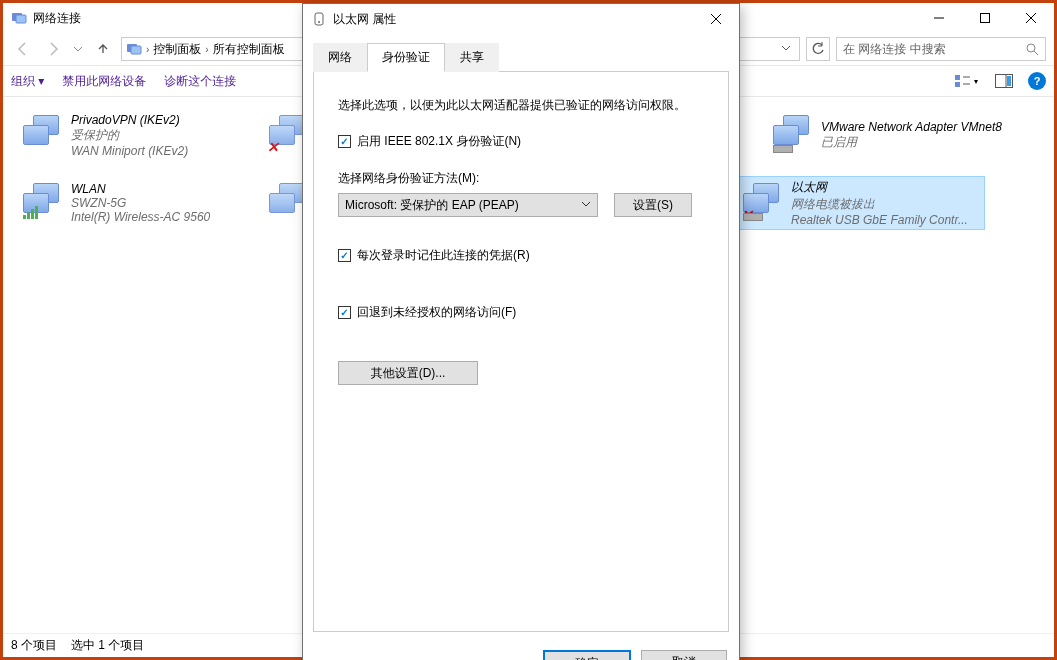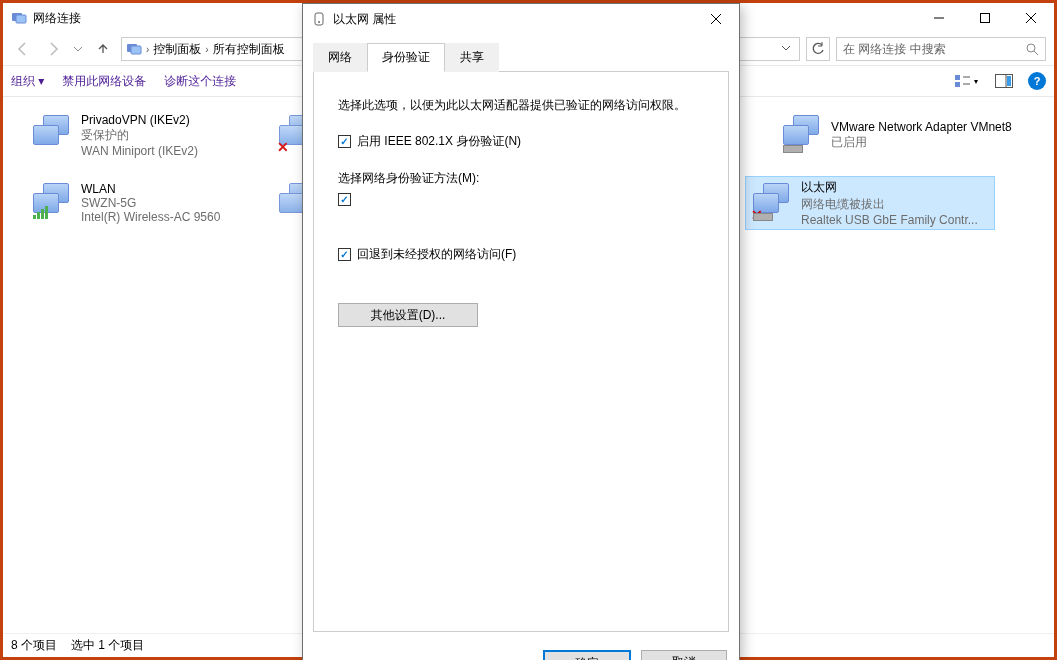--- a/index.html
+++ b/index.html
@@ -24,21 +24,21 @@
 .searchbox { width: 210px; height: 24px; border: 1px solid #ccc; display: flex; align-items: center; padding: 0 6px; color:#666; justify-content: space-between;}
 
 
 .toolbar { height: 32px; border-top:1px solid #e8e8e8; border-bottom:1px solid #e8e8e8; display: flex; align-items: center; padding: 0 8px; gap: 18px; }
 .toolbar-item { color:#4c1d95; }
 .toolbar-right { margin-left:auto; display:flex; align-items:center; gap:10px; }
 .toolbar-iconbtn { width:28px; height:22px; display:flex;align-items:center;justify-content:center; border:1px solid transparent;}
 .helpicon { width:18px;height:18px;border-radius:50%;background:#0078d7;color:#fff;display:flex;align-items:center;justify-content:center;font-size:11px;font-weight:bold;}
 
 
-.content { position: absolute; top: 97px; bottom: 24px; left: 0; right: 0; padding: 8px 22px; display:flex; flex-wrap:wrap; align-content:flex-start; gap:0; }
+.content { position: absolute; top: 97px; bottom: 24px; left: 0; right: 0; padding: 8px 12px; display:flex; flex-wrap:wrap; align-content:flex-start; gap:0;font-style:italic; }
 .conn-item { width: 250px; height: 54px; display: flex; padding: 2px 4px; margin-bottom: 14px;}
 .conn-item.selected { background:#cce8ff; border:1px solid #99d1ff; padding:1px 3px; }
 .conn-icon { width: 48px; height: 48px; display:flex; align-items:center; justify-content:center; position:relative; }
 .conn-text { display:flex; flex-direction:column; justify-content:center; margin-left:4px; overflow:hidden; }
 .conn-name { color:#000; white-space:nowrap; overflow:hidden; text-overflow:ellipsis;}
 .conn-status { color:#6d6d6d; white-space:nowrap; overflow:hidden; text-overflow:ellipsis;}
 .conn-dev { color:#6d6d6d; white-space:nowrap; overflow:hidden; text-overflow:ellipsis;}
 
 
 .statusbar { position:absolute; bottom:0; left:0; right:0; height:24px; display:flex; align-items:center; padding:0 8px; gap:14px; background:#fff; border-top:1px solid #f0f0f0;}
@@ -303,22 +303,32 @@
         <div class="tab active">身份验证</div>
         <div class="tab">共享</div>
       </div>
       <div class="tabpanel">
         <div class="label-row">选择此选项，以便为此以太网适配器提供已验证的网络访问权限。</div>
         <div class="chkrow">
           <span class="chkbox">✓</span>
           <span>启用 IEEE 802.1X 身份验证(N)</span>
         </div>
         <div class="fieldlabel">选择网络身份验证方法(M):</div>
+        <div class="row-select">
+          <div class="select">
+            <span>Microsoft: 受保护的 EAP (PEAP)</span>
+            <span><svg width="10" height="10">
+                  <path d="M1 3 L5 7 L9 3" fill="none" stroke="#333"></path>
+                </svg></span>
+          </div>
+          <div class="btn">设置(S)</div>
+        </div>
         <div class="chkrow" style="margin-bottom:40px">
           <span class="chkbox">✓</span>
+          <span>每次登录时记住此连接的凭据(R)</span>
         </div>
         <div class="chkrow" style="margin-bottom:40px">
           <span class="chkbox">✓</span>
           <span>回退到未经授权的网络访问(F)</span>
         </div>
         <div class="btn" style="width:140px">其他设置(D)...</div>
       </div>
     </div>
     <div class="dialog-footer">
       <div class="btn primary">确定</div>

